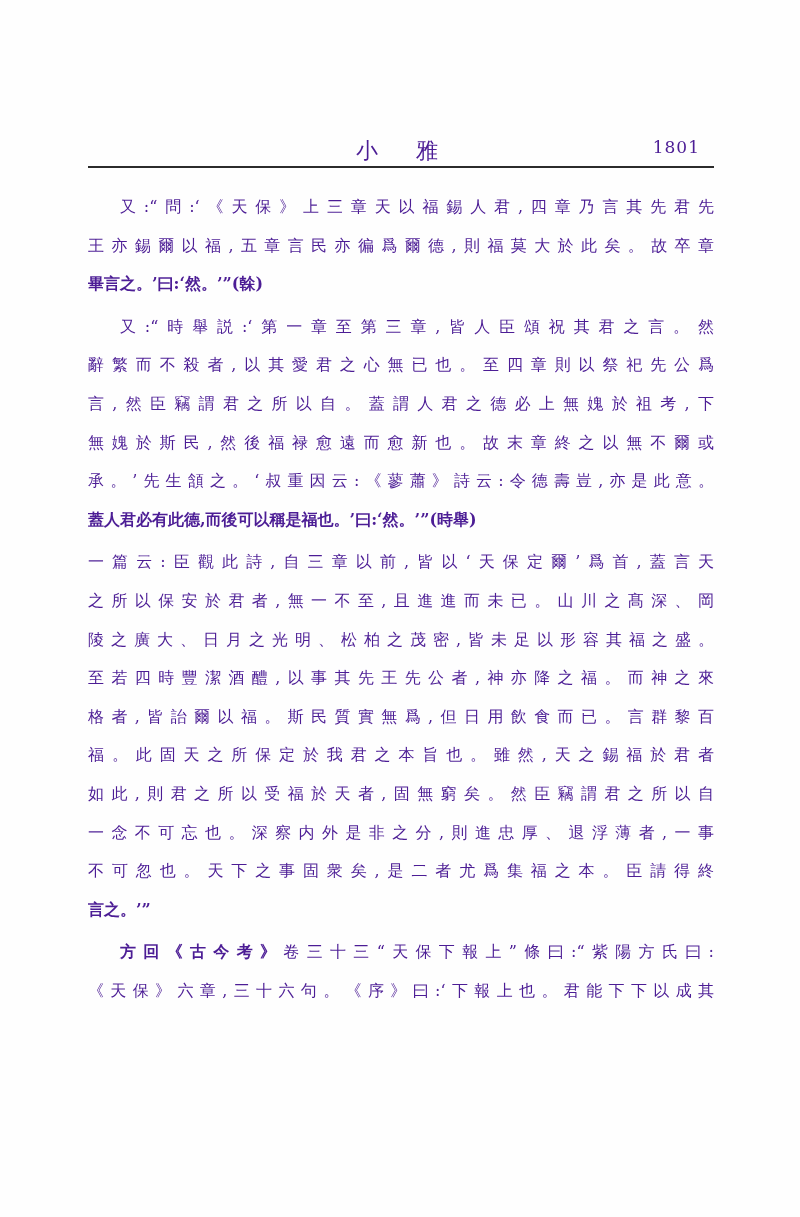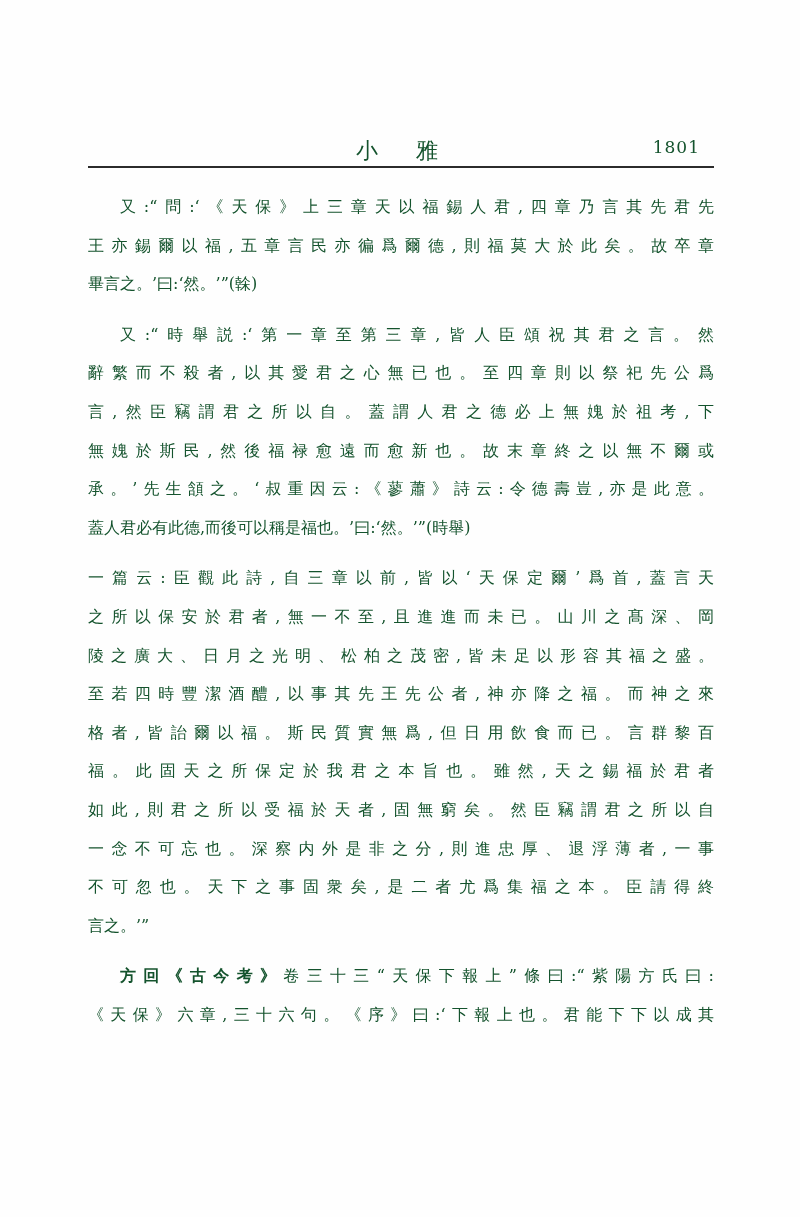--- a/index.html
+++ b/index.html
@@ -6,21 +6,21 @@
     margin: 0;
     padding: 0;
     background: #ffffff;
   }
   .page {
     position: relative;
     width: 800px;
     height: 1217px;
     background: #fefefe;
     font-family: "DejaVu Serif", "Liberation Serif", serif;
-    color: #14532d;
+    color: #4c1d95;
     overflow: hidden;
   }
   
   .running-head {
     position: absolute;
     top: 136px;
     left: 88px;
     width: 626px;
     height: 30px;
   }
@@ -52,29 +52,29 @@
   .text-block {
     position: absolute;
     top: 188px;
     left: 88px;
     width: 626px;
     font-size: 16px;
     line-height: 38.6px;
     text-align: justify;
     text-justify: inter-character;
   }
-  .para + .para { margin-top: 12px; }
+  .para + .para { margin-top: 4px; }
   .line {
     text-align: justify;
     text-align-last: justify;
     height: 38.6px;
     overflow: hidden;
   }
   .line.indent { text-indent: 2em; }
-  .line.endline { text-align-last: left; }
+  .line.endline { text-align-last: left; font-weight: bold; }
   .bh { font-weight: bold; }
 </style>
 </head>
 <body>
 
 <div class="page">
 
   <header class="running-head">
     <div class="head-title">小　雅</div>
     <div class="head-folio">1801</div>

